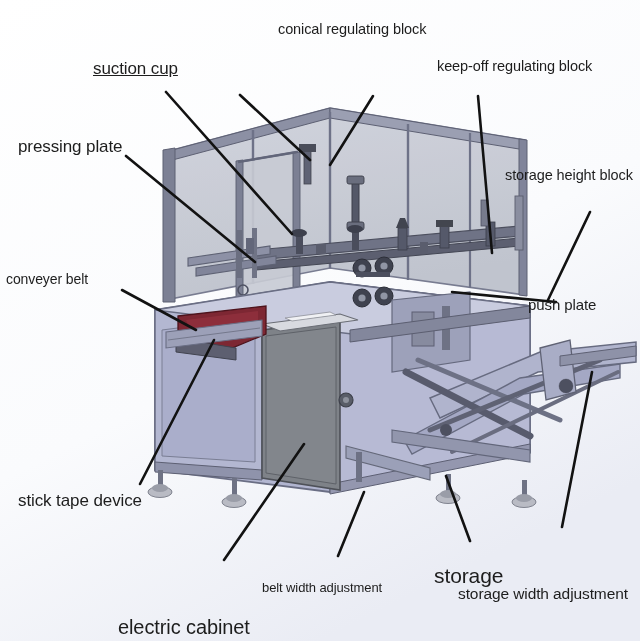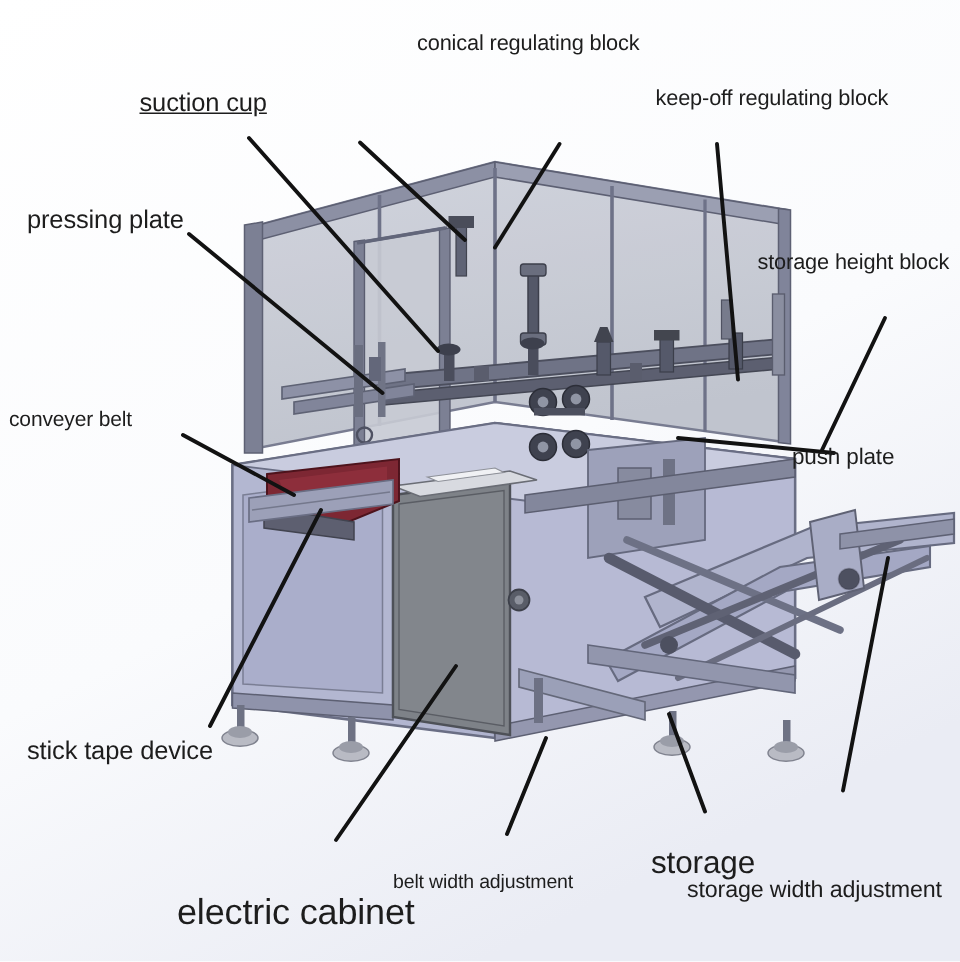--- a/index.html
+++ b/index.html
@@ -252,15 +252,15 @@
   <div class="label" style="left: 93px; top: 60px; font-size: 17px; color: rgb(29, 29, 29); text-decoration: underline;">suction cup</div>
   <div class="label" style="left: 18px; top: 138px; font-size: 17px; color: rgb(29, 29, 29);">pressing plate</div>
   <div class="label" style="left: 437px; top: 59px; font-size: 14.5px; color: rgb(29, 29, 29);">keep-off regulating block</div>
   <div class="label" style="left: 505px; top: 168px; font-size: 14.5px; color: rgb(29, 29, 29);">storage height block</div>
   <div class="label" style="left: 6px; top: 272px; font-size: 14px; color: rgb(29, 29, 29);">conveyer belt</div>
   <div class="label" style="left: 528px; top: 297px; font-size: 15px; color: rgb(29, 29, 29);">push plate</div>
   <div class="label" style="left: 18px; top: 492px; font-size: 17px; color: rgb(29, 29, 29);">stick tape device</div>
   <div class="label" style="left: 262px; top: 581px; font-size: 13px; color: rgb(29, 29, 29);">belt width adjustment</div>
   <div class="label" style="left: 458px; top: 548px; font-size: 15.5px; color: rgb(29, 29, 29); margin-top: 38px;">storage width adjustment</div>
   <div class="label" style="left: 434px; top: 565px; font-size: 21px; color: rgb(29, 29, 29);">storage</div>
-  <div class="label" style="left: 118px; top: 596px; font-size: 24px; color: rgb(29, 29, 29);">electric cabinet</div>
+  <div class="label" style="left: 118px; top: 617px; font-size: 20px; color: rgb(29, 29, 29);">electric cabinet</div>
 
 </div>
 
 </body></html>

